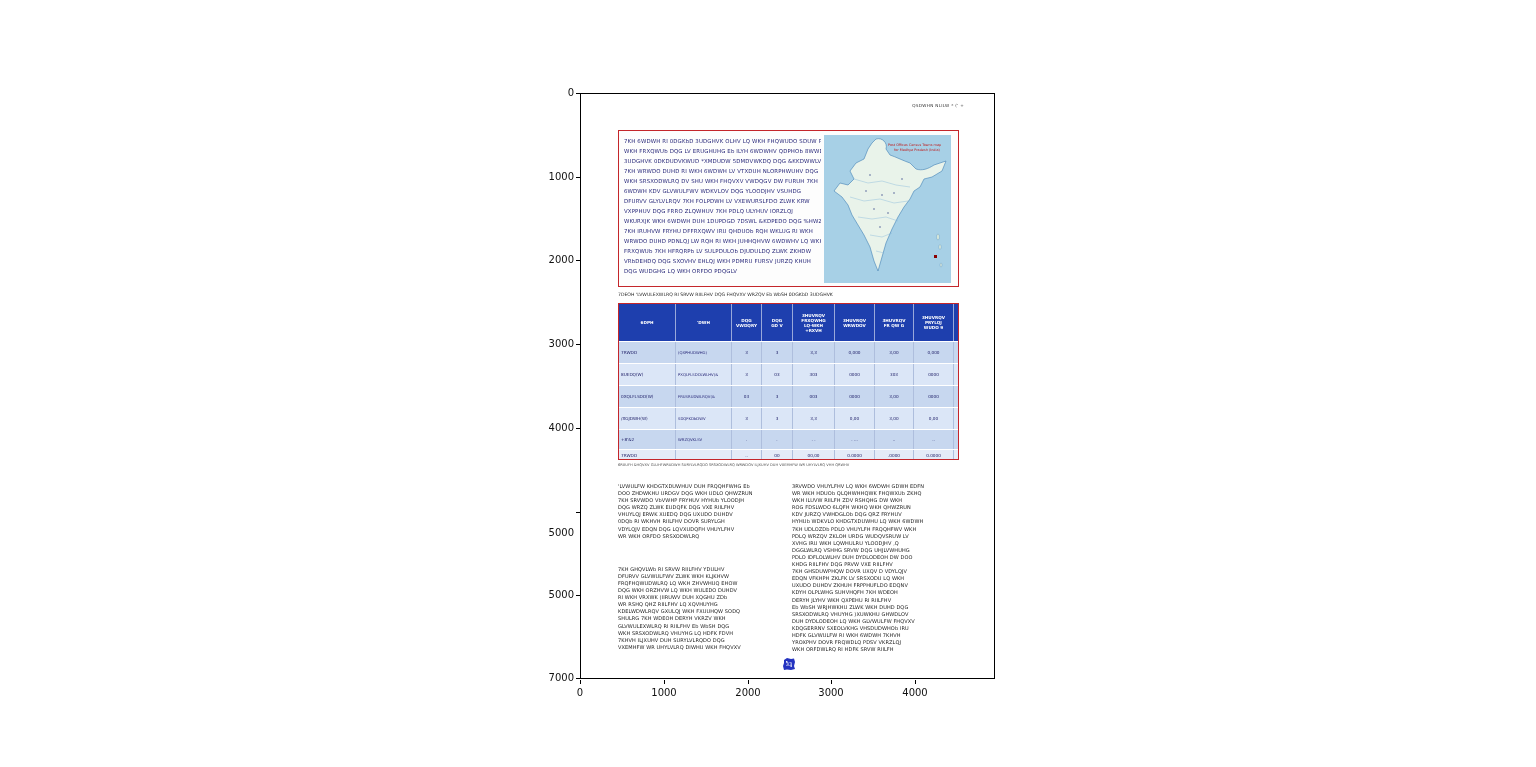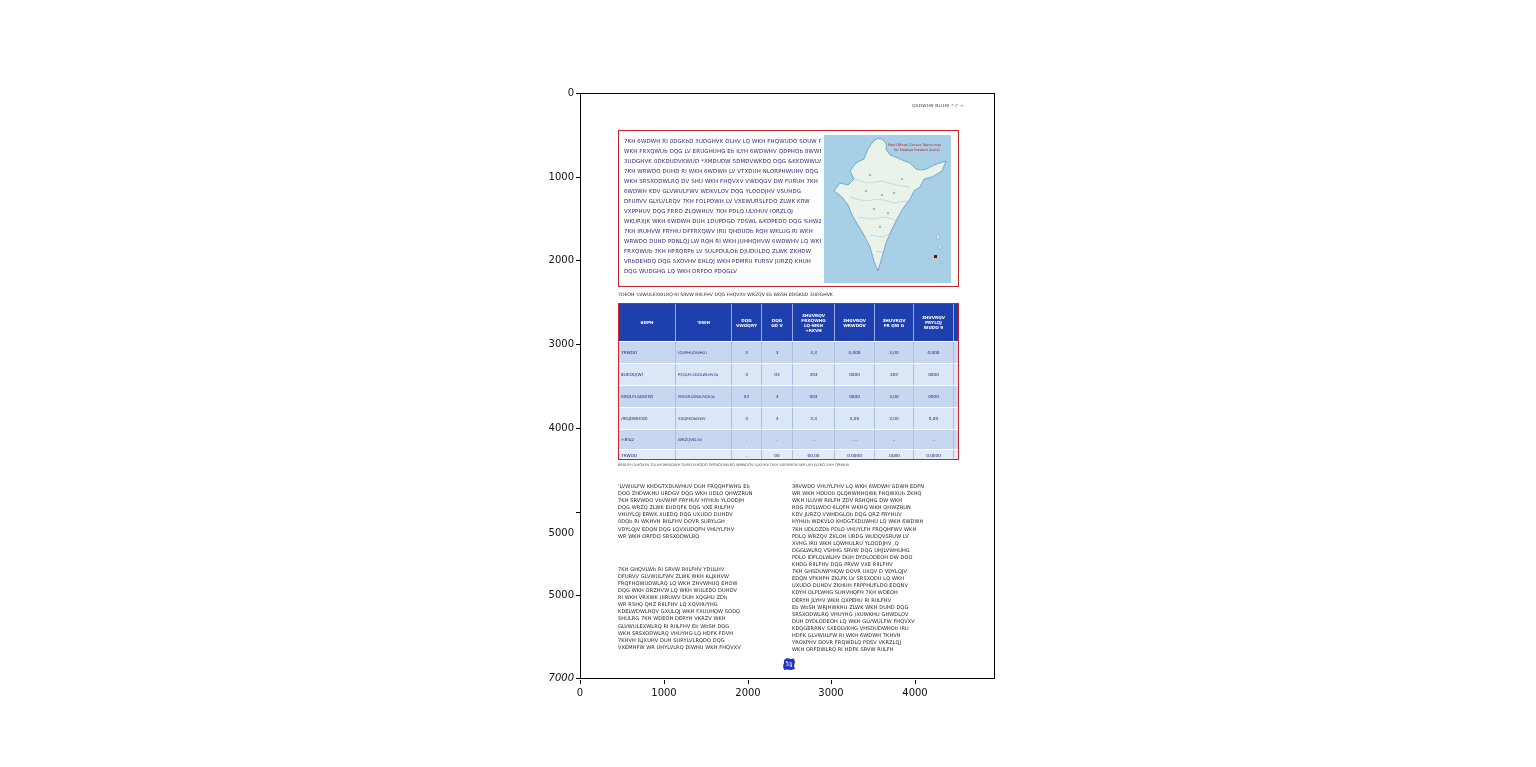--- a/index.html
+++ b/index.html
@@ -97,21 +97,21 @@
 <div class="xtick" style="left:831px;top:680px;"></div>
 <div class="xtick" style="left:915px;top:680px;"></div>
 
 <span class="ticklab ylab" style="left:534px;top:87px;">0</span>
 <span class="ticklab ylab" style="left:534px;top:171px;">1000</span>
 <span class="ticklab ylab" style="left:534px;top:254px;">2000</span>
 <span class="ticklab ylab" style="left:534px;top:338px;">3000</span>
 <span class="ticklab ylab" style="left:534px;top:422px;">4000</span>
 <span class="ticklab ylab" style="left:534px;top:527px;">5000</span>
 <span class="ticklab ylab" style="left:534px;top:589px;">5000</span>
-<span class="ticklab ylab" style="left:534px;top:672px;font-style:italic;">7000</span>
+<span class="ticklab ylab" style="left:534px;top:672px;">7000</span>
 <span class="ticklab xlab" style="left:560px;top:687px;">0</span>
 <span class="ticklab xlab" style="left:644px;top:687px;">1000</span>
 <span class="ticklab xlab" style="left:728px;top:687px;">2000</span>
 <span class="ticklab xlab" style="left:811px;top:687px;">3000</span>
 <span class="ticklab xlab" style="left:895px;top:687px;">4000</span>
 
 <div class="axes">
 
   <div class="page-header">QSDWHN NLILW  *  ('  +</div>
 

